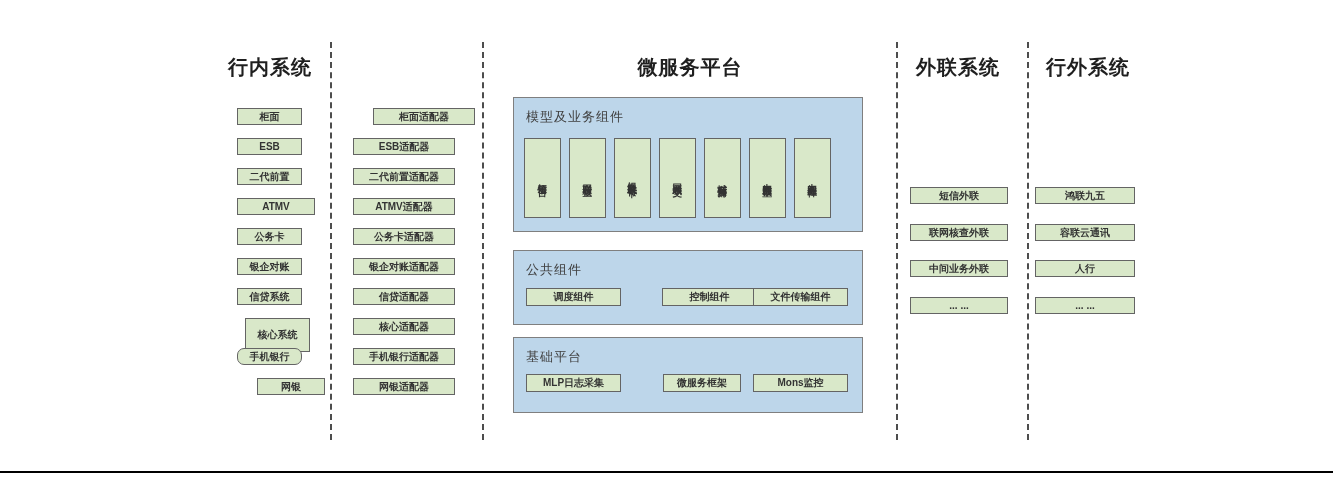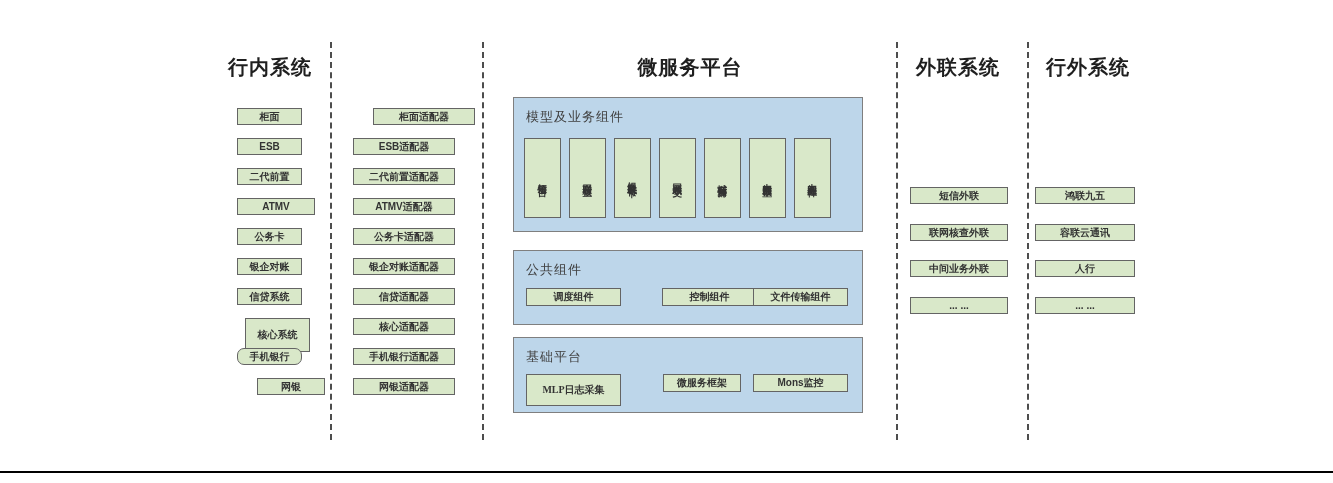--- a/index.html
+++ b/index.html
@@ -117,20 +117,20 @@
     <div class="panel-label">公共组件</div>
     <div id="panel-1-items">
         <div class="gbox" style="left: 12px; top: 37px; width: 95px; height: 18px; text-align: center;">调度组件</div>
         <div class="gbox" style="left: 124px; top: 37px; width: 95px; height: 18px; margin-left: 24px;">控制组件</div>
         <div class="gbox" style="left: 239px; top: 37px; width: 95px; height: 18px;">文件传输组件</div>
       </div>
   </div>
   <div class="panel" style="top:337px;height:76px">
     <div class="panel-label">基础平台</div>
     <div id="panel-2-items">
-        <div class="gbox" style="left: 12px; top: 36px; width: 95px; height: 32px; font-family: Liberation Serif, serif;">MLP日志采集</div>
+        <div class="gbox" style="left: 12px; top: 36px; width: 95px; height: 18px;">MLP日志采集</div>
         <div class="gbox" style="left: 124px; top: 36px; width: 78px; height: 18px; margin-left: 25px;">微服务框架</div>
         <div class="gbox" style="left: 239px; top: 36px; width: 95px; height: 18px;">Mons监控</div>
       </div>
   </div>
 
   <div class="baseline"></div>
 </div>
 
 </body></html>

